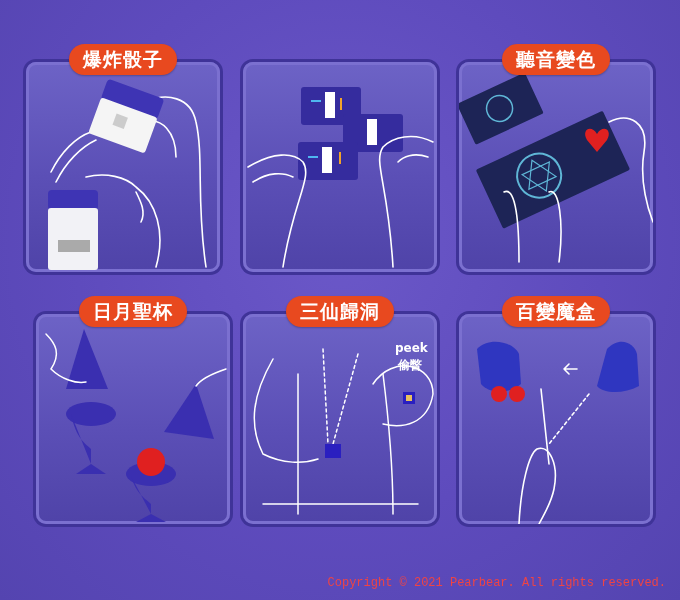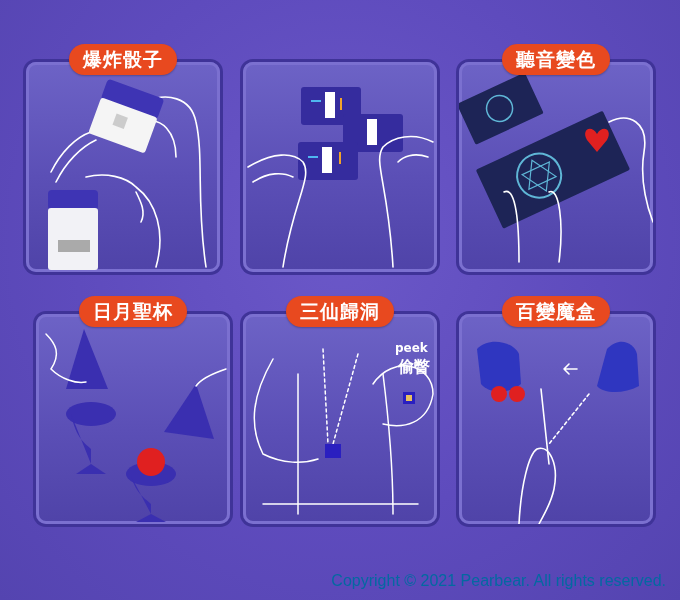--- a/index.html
+++ b/index.html
@@ -21,25 +21,25 @@
     padding:3px 14px 4px; border-radius:17px; white-space:nowrap; line-height:24px;
     box-shadow: 0 1px 2px rgba(0,0,0,0.25);
   }
   .c1 { left:26px; top:62px; }
   .c2 { left:243px; top:62px; }
   .c3 { left:459px; top:62px; }
   .c4 { left:36px; top:314px; }
   .c5 { left:243px; top:314px; }
   .c6 { left:459px; top:314px; }
   .footer {
-    position:absolute; right:14px; bottom:10px; color:#0369a1; font-size:16px;
-    font-family:Liberation Sans, sans-serif;
+    position:absolute; right:14px; bottom:10px; color:#ef4444; font-size:12px;
+    font-family:Liberation Mono, monospace;
   }
   .peek { position:absolute; color:#fff; font-weight:bold; font-size:12px; }
-  .peek-zh { position:absolute; color:#fff; font-size:16px; font-weight:bold; }
+  .peek-zh { position:absolute; color:#fff; font-size:12px; font-weight:bold; }
   svg { position:absolute; left:0; top:0; }
 </style>
 </head>
 <body>
 
 <div class="card c1">
   <div class="art">
     <svg width="194" height="210" viewBox="0 0 194 210">
       <g fill="none" stroke="#fff" stroke-width="1.6" stroke-linecap="round">
         <path d="M120 40 C140 30 165 35 170 60 C178 95 170 140 180 205"></path>

